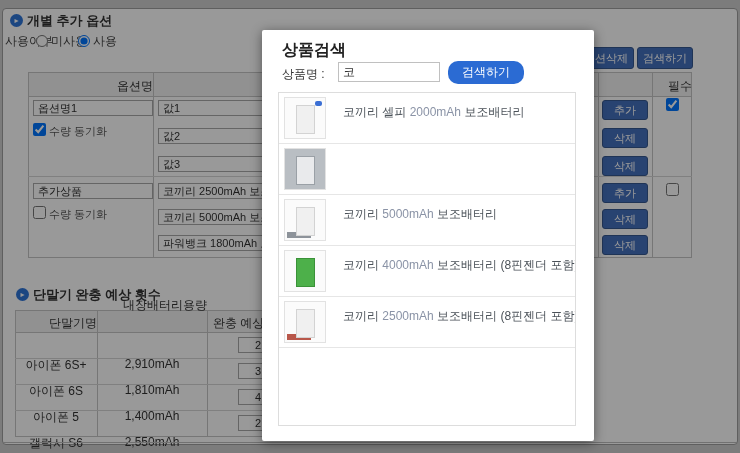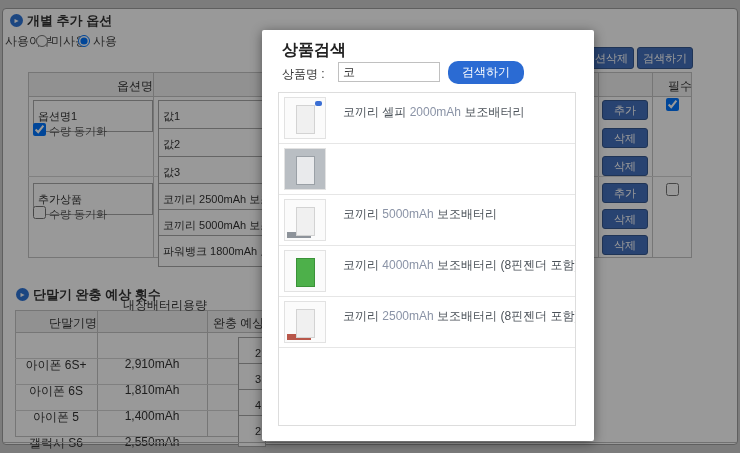--- a/index.html
+++ b/index.html
@@ -12,21 +12,21 @@
             color:#fff;font-size:8px;line-height:13px;text-align:center;}
   .sec-title{position:absolute;font-size:13px;font-weight:bold;color:#333;white-space:nowrap;}
   .small{font-size:12px;color:#444;white-space:nowrap;}
   .tiny{font-size:11px;color:#555;white-space:nowrap;}
   .hdr-bg{position:absolute;background:#f2f2f2;border-bottom:1px solid #c5c5c5;}
   .hdr-lbl{position:absolute;font-size:12px;color:#333;text-align:right;white-space:nowrap;}
   .vline{position:absolute;width:1px;background:#c5c5c5;}
   .hline{position:absolute;height:1px;background:#d5d5d5;}
   .tbl-border{position:absolute;background:#fff;border:1px solid #c5c5c5;box-sizing:border-box;}
   .txtin{position:absolute;border:1px solid #a8a8a8;background:#fff;font-size:11px;color:#333;
-         padding:9px 4px;font-family:inherit;box-sizing:content-box;}
+         padding:1px 4px;font-family:inherit;box-sizing:content-box;}
   .btn-blue{position:absolute;background:#4470bd;color:#fff;border:1px solid #35588f;
             border-radius:3px;font-size:11px;text-align:center;font-family:inherit;
             padding:0;cursor:pointer;}
   .cell{position:absolute;font-size:12px;color:#333;text-align:center;white-space:nowrap;margin-top:18px;}
   .chk{position:absolute;width:13px;height:13px;margin:0;}
   .rad{position:absolute;width:12px;height:12px;margin:0;}
   .overlay{position:absolute;left:0;top:0;width:740px;height:453px;background:rgba(0,0,0,0.40);z-index:10;}
   .modal{position:absolute;left:262px;top:30px;width:332px;height:411px;background:#fff;z-index:20;
          box-shadow:0 2px 12px rgba(0,0,0,0.45);border-radius:2px;}
   .m-title{position:absolute;left:20px;top:10px;font-size:16px;font-weight:bold;color:#222;}

